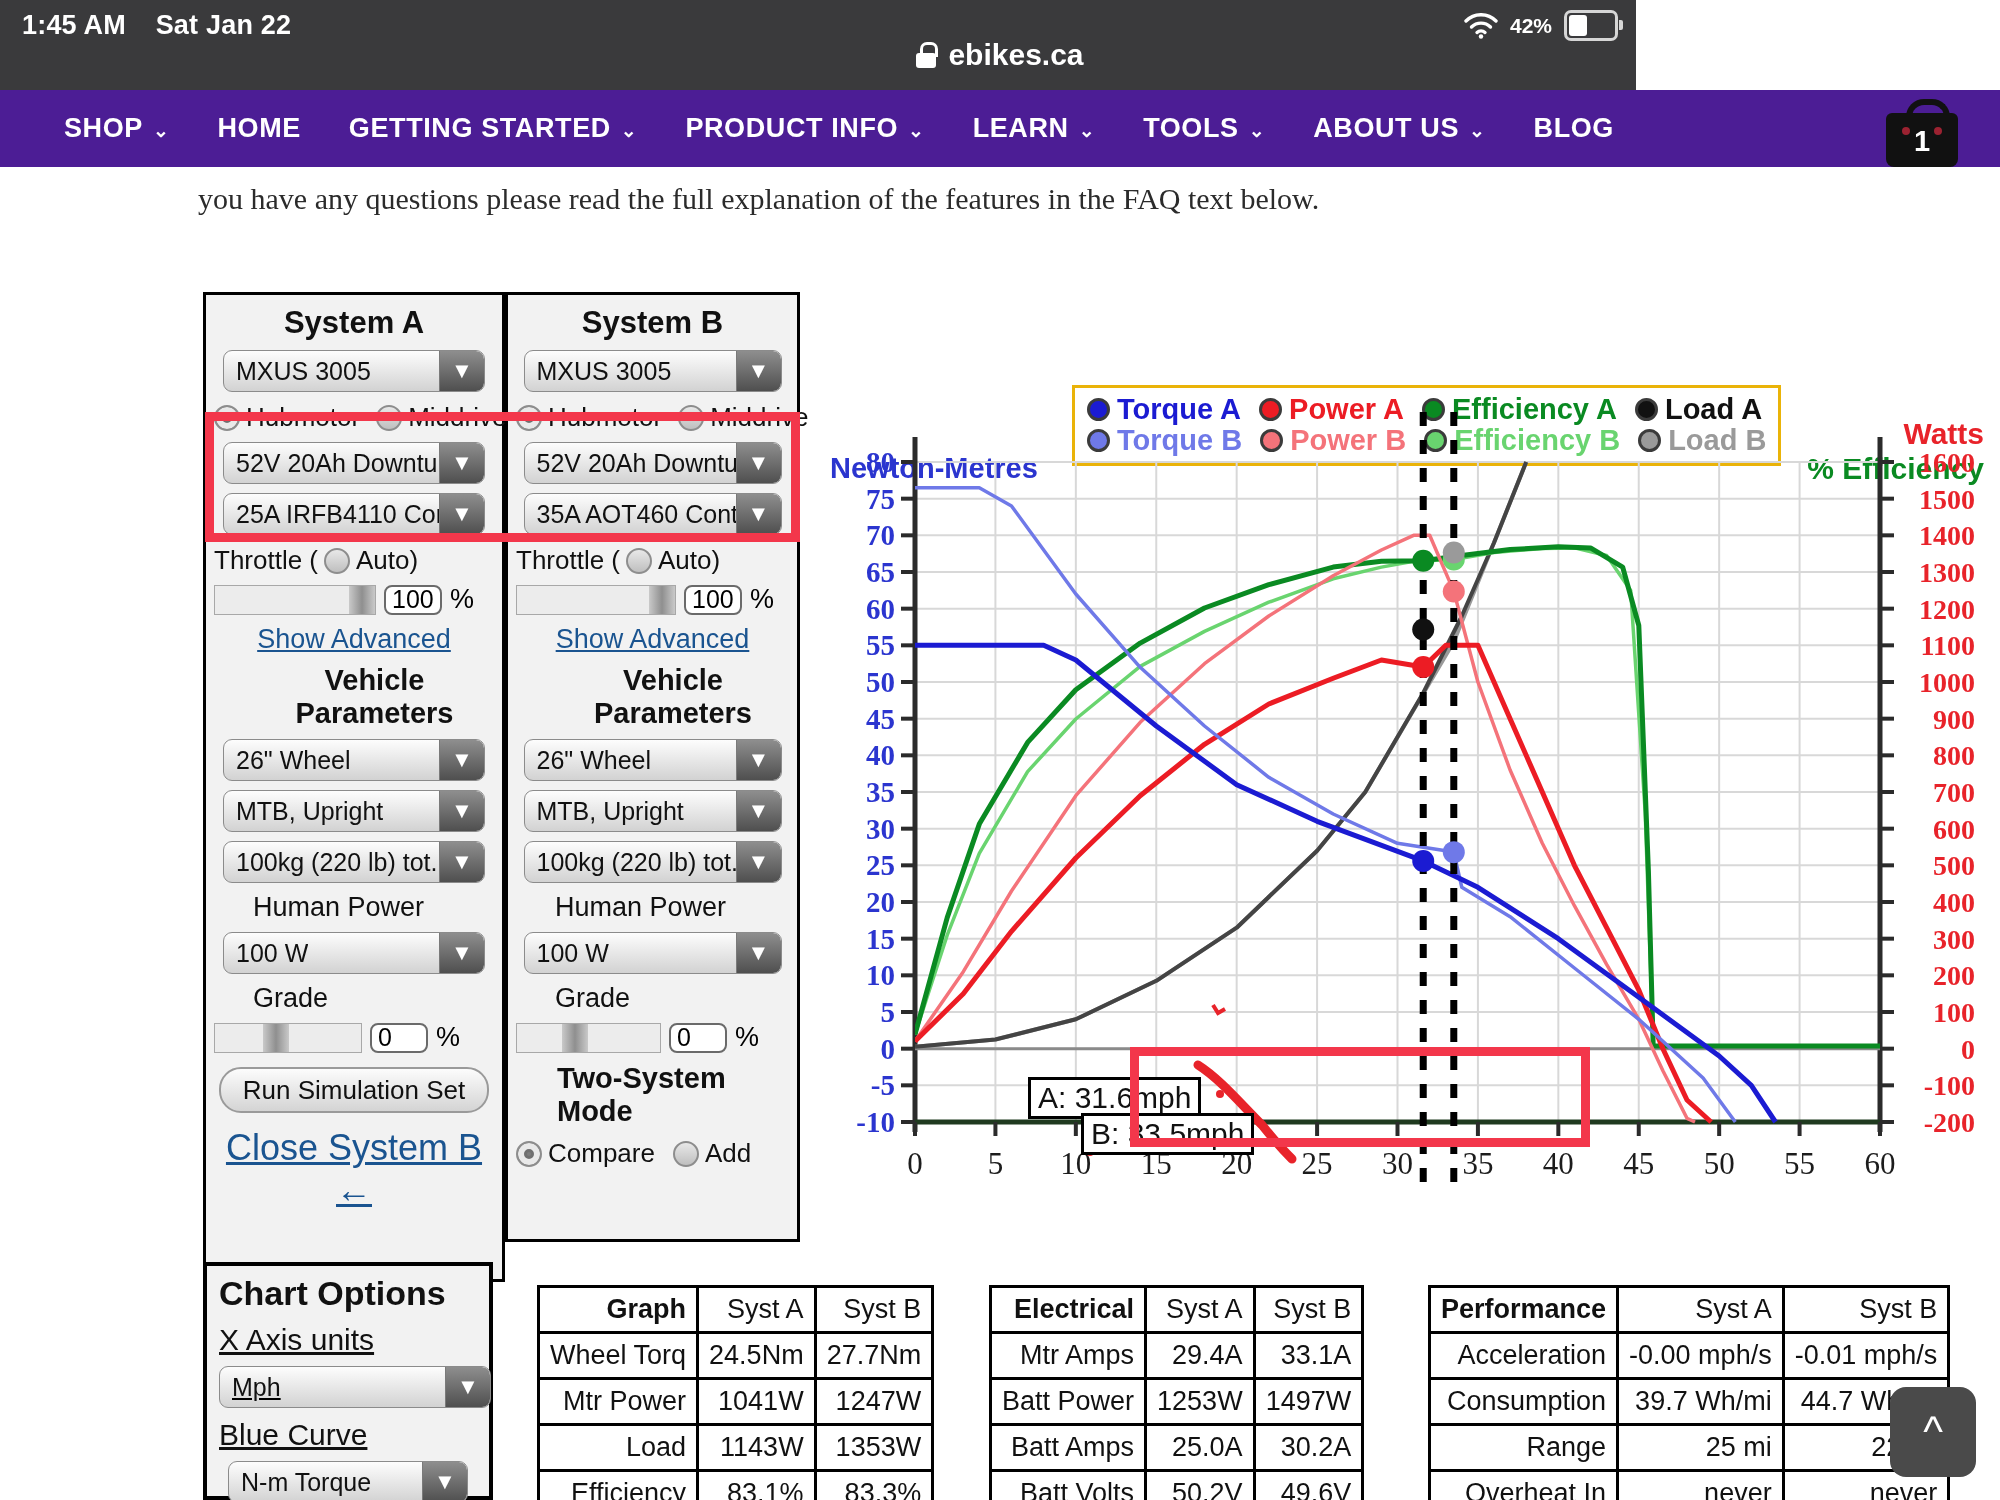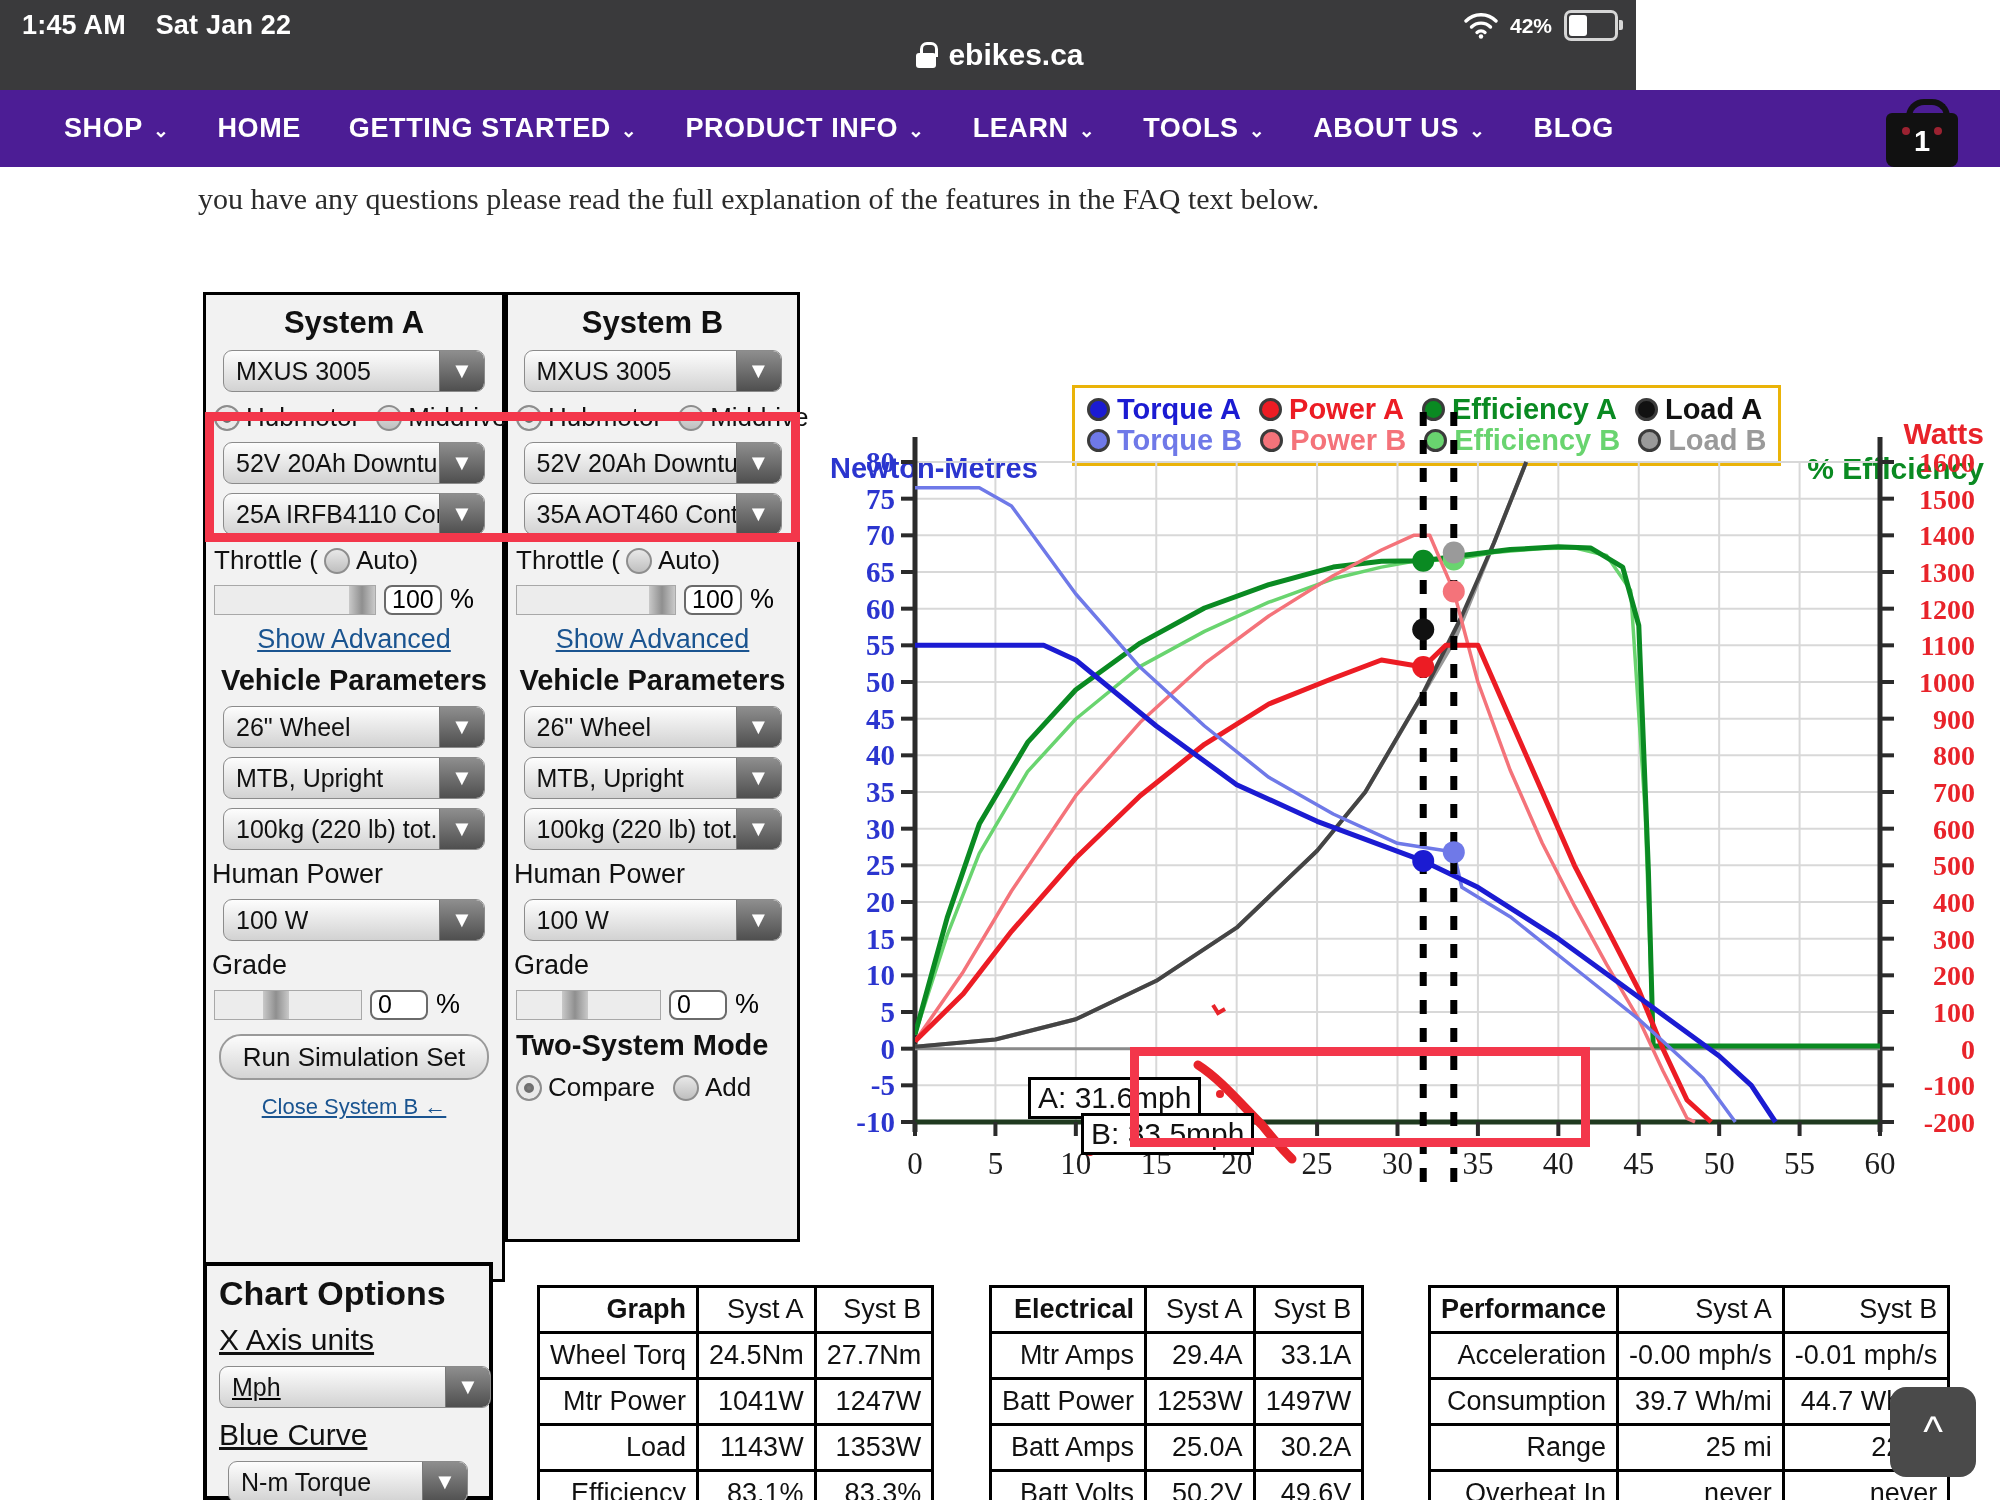--- a/index.html
+++ b/index.html
@@ -78,21 +78,21 @@
   .sel .txt{padding-left:12px;font-size:25px;color:#111;white-space:nowrap;overflow:hidden;}
   .sel .arrow{
     position:absolute;right:0;top:0;bottom:0;width:44px;
     background:linear-gradient(#8e8e8e,#4f4f4f);
     border-left:1px solid #7a7a7a;border-radius:0 8px 8px 0;
     display:flex;align-items:center;justify-content:center;color:#fff;font-size:22px;
   }
   .radio-row{display:flex;align-items:center;gap:6px;margin-top:10px;padding-left:8px;font-size:26px;color:#111;}
   .rdo{width:26px;height:26px;border-radius:50%;border:2px solid #8d8d8d;background:linear-gradient(#e8e8e8,#bfbfbf);box-sizing:border-box;flex:none;}
   .rdo.on{background:#7c7c7c;box-shadow:inset 0 0 0 6px #e9e9e9,inset 0 0 0 9px #6f6f6f;}
-  .lbl{font-size:27px;color:#111;margin-top:9px;padding-left:6px;}
+  .lbl{font-size:27px;color:#111;margin-top:9px;padding-left:6px;margin-left:41px;}
   .lbl.b{font-weight:bold;text-align:center;padding-left:0;font-size:29px;}
   .sliderrow{display:flex;align-items:center;gap:8px;margin-top:8px;padding-left:8px;}
   .track{height:30px;background:#ececec;border:1px solid #a8a8a8;position:relative;box-sizing:border-box;}
   .knob{position:absolute;top:0;bottom:0;width:26px;background:linear-gradient(90deg,#c9c9c9,#8f8f8f,#c9c9c9);}
   .numbox{width:58px;height:30px;border:2px solid #6a6a6a;border-radius:8px;background:#fff;font-size:25px;display:flex;align-items:center;padding-left:6px;box-sizing:border-box;}
   .pct{font-size:27px;}
   .link{color:#1a5490;text-decoration:underline;font-size:27px;text-align:center;display:block;margin-top:9px;cursor:pointer;}
   .btn{
     display:inline-flex;align-items:center;justify-content:center;
     height:42px;padding:0 22px;border:2px solid #9a9a9a;border-radius:22px;
@@ -341,21 +341,21 @@
     <div class="sliderrow">
       <span class="track" style="width:148px;">
           <span class="knob" style="left:48px;"></span>
         </span>
       <span class="numbox">0</span>
       <span class="pct">%</span>
     </div>
     <div style="text-align:center;margin-top:14px;">
       <span class="btn">Run Simulation Set</span>
     </div>
-    <span class="link" style="margin-top:14px;font-size:22px;">Close System B ←</span>
+    <span class="link" style="margin-top:14px;font-size:36px;">Close System B ←</span>
   </div>
 
   <div class="redbox" style="left:205px;top:245px;width:595px;height:130px;"></div>
 
   <div class="chartwrap">
     <div class="ylabelL">Newton-Metres</div>
     <div class="ylabelR1">Watts</div>
     <div class="ylabelR2">% Efficiency</div>
 
     <div class="legend">

